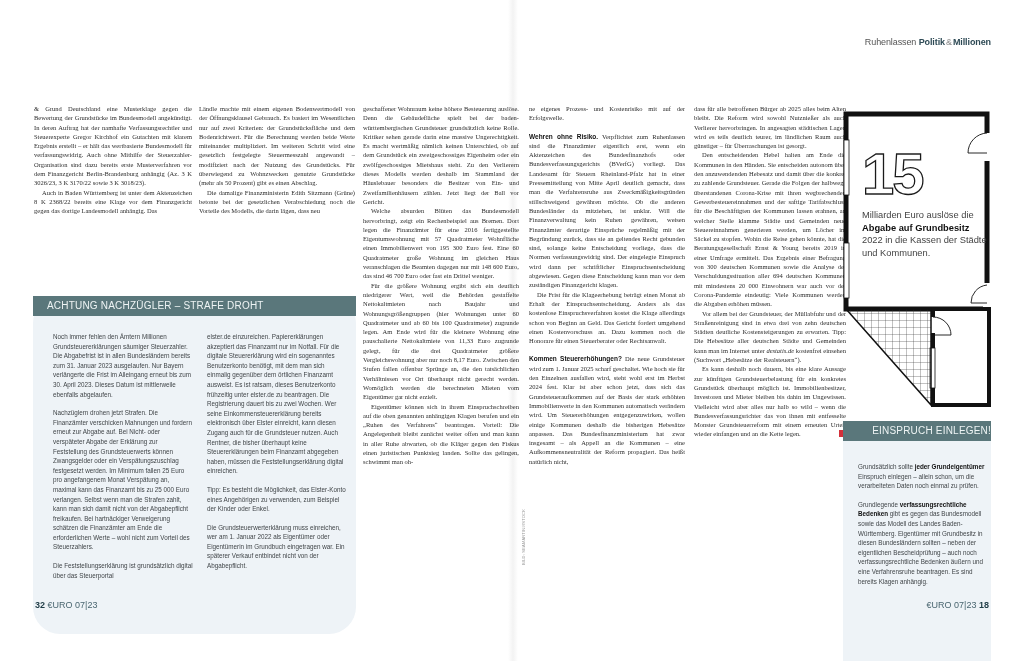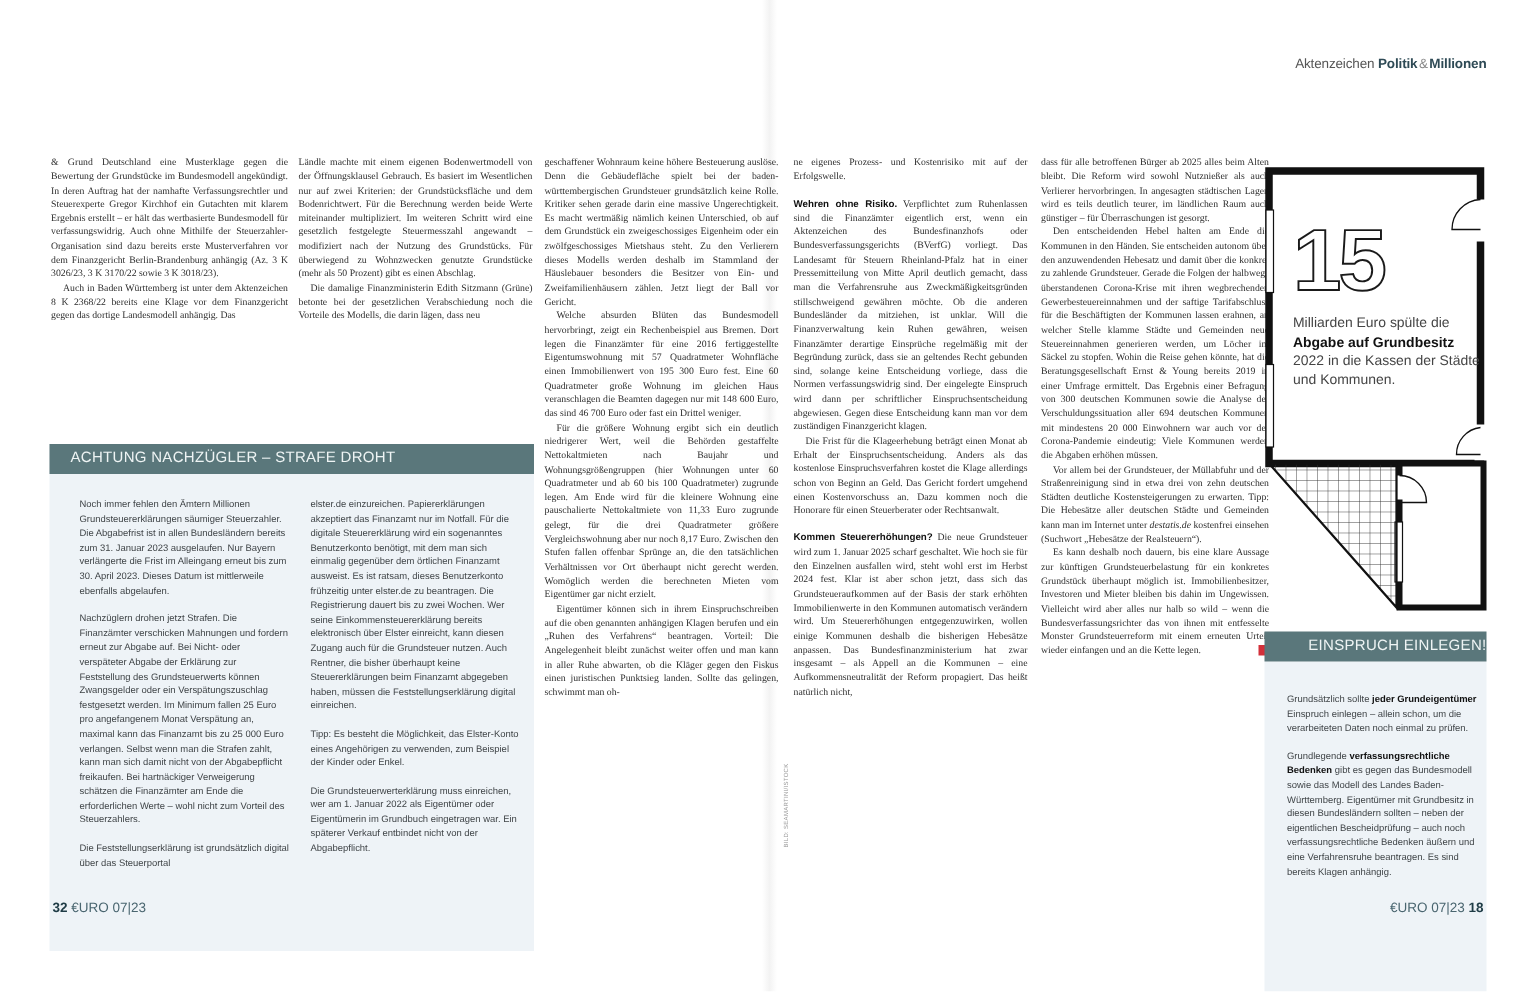--- a/index.html
+++ b/index.html
@@ -24,21 +24,21 @@
   .col .lead { font-family: "Liberation Sans", sans-serif; font-weight: bold; color: #111; }
   .col em { font-style: italic; }
 
   .c1 { left: 34px; top: 104px; width: 158px; }
   .c2 { left: 199px; top: 104px; width: 156px; }
   .c3 { left: 363px; top: 104px; width: 156px; }
   .c4 { left: 529px; top: 104px; width: 156px; }
   .c5 { left: 694px; top: 104px; width: 152px; }
 
   
-  .box-left { position: absolute; left: 33px; top: 296px; width: 323px; height: 338px; background: #eef3f7; }
+  .box-left { position: absolute; left: 33px; top: 296px; width: 323px; height: 338px; background: #eef3f7; border-radius: 27px; }
   .box-head { height: 20px; background: #5a777b; color: #eef4f4; font-family: "Liberation Sans", sans-serif;
     font-size: 10px; letter-spacing: 0.2px; padding-left: 14px; line-height: 20px; }
   .box-col { position: absolute; font-family: "Liberation Sans", sans-serif; font-size: 6.3px; line-height: 9.6px; color: #404548; }
   .box-col p { margin: 0 0 9px 0; }
   .box-col b { color: #111; }
   .bl1 { left: 20px; top: 36px; width: 140px; }
   .bl2 { left: 174px; top: 36px; width: 140px; }
   .box-head-r { position: absolute; left: 843px; top: 421px; width: 148px; height: 20px; background: #5a777b; color: #eef4f4;
     font-family: "Liberation Sans", sans-serif; font-size: 10px; line-height: 20px; text-align: right; letter-spacing: 0.2px; }
   .box-right-bg { position: absolute; left: 843px; top: 441px; width: 148px; height: 220px; background: #eef3f7; }
@@ -65,21 +65,21 @@
 </style>
 </head>
 <body>
 
 <div class="spread">
   <div class="page-left"></div>
   <div class="page-right"></div>
   <div class="gutter"></div>
 
   <div class="running-head">
-    <span>Aktenzeichen</span>
+    <span>Ruhenlassen</span>
     <span class="rh-strong">Politik</span><span class="rh-amp">&amp;</span><span class="rh-strong">Millionen</span>
   </div>
 
   <div class="col c1">
     <p>&amp; Grund Deutschland eine Musterklage gegen die Bewertung der Grundstücke im Bundesmodell angekündigt. In deren Auftrag hat der namhafte Verfassungsrechtler und Steuerexperte Gregor Kirchhof ein Gutachten mit klarem Ergebnis erstellt – er hält das wertbasierte Bundesmodell für verfassungswidrig. Auch ohne Mithilfe der Steuerzahler-Organisation sind dazu bereits erste Musterverfahren vor dem Finanzgericht Berlin-Brandenburg anhängig (Az. 3 K 3026/23, 3 K 3170/22 sowie 3 K 3018/23).</p>
     <p class="indent">Auch in Baden Württemberg ist unter dem Aktenzeichen 8 K 2368/22 bereits eine Klage vor dem Finanzgericht gegen das dortige Landesmodell anhängig. Das</p>
   </div>
 
   <div class="col c2">
     <p>Ländle machte mit einem eigenen Bodenwertmodell von der Öffnungsklausel Gebrauch. Es basiert im Wesentlichen nur auf zwei Kriterien: der Grundstücksfläche und dem Bodenrichtwert. Für die Berechnung werden beide Werte miteinander multipliziert. Im weiteren Schritt wird eine gesetzlich festgelegte Steuermesszahl angewandt – modifiziert nach der Nutzung des Grundstücks. Für überwiegend zu Wohnzwecken genutzte Grundstücke (mehr als 50 Prozent) gibt es einen Abschlag.</p>
@@ -144,21 +144,21 @@
     <rect x="90" y="206" width="56" height="96" fill="#fff" stroke="#111" stroke-width="4"></rect>
     <rect x="86" y="214" width="8" height="16" fill="#fff"></rect>
     <path d="M90 214 A18 18 0 0 1 108 232 L90 232" fill="none" stroke="#111" stroke-width="0.9"></path>
     <rect x="87" y="245" width="5" height="40" fill="#fff" stroke="#111" stroke-width="0.8"></rect>
 
     <path d="M3 206 L88 206 L88 302 Z" fill="url(#grid)" stroke="#111" stroke-width="1.5"></path>
   </svg>
 
   <div class="big-num">15</div>
   <div class="plan-text">
-    <span>Milliarden Euro spülte die </span><b>Abgabe auf Grundbesitz</b><span> 2022 in die Kassen der Städte und Kommunen.</span>
+    <span>Milliarden Euro auslöse die </span><b>Abgabe auf Grundbesitz</b><span> 2022 in die Kassen der Städte und Kommunen.</span>
   </div>
 
   <div class="box-right-bg"></div>
   <div class="box-head-r">EINSPRUCH EINLEGEN!</div>
   <div class="box-col br1">
     <p><span>Grundsätzlich sollte </span><b>jeder Grundeigentümer</b><span> Einspruch einlegen – allein schon, um die verarbeiteten Daten noch einmal zu prüfen.</span></p>
     <p><span>Grundlegende </span><b>verfassungsrechtliche Bedenken</b><span> gibt es gegen das Bundesmodell sowie das Modell des Landes Baden-Württemberg. Eigentümer mit Grundbesitz in diesen Bundesländern sollten – neben der eigentlichen Bescheidprüfung – auch noch verfassungsrechtliche Bedenken äußern und eine Verfahrensruhe beantragen. Es sind bereits Klagen anhängig.</span></p>
   </div>
 
   <div class="folio folio-left">

